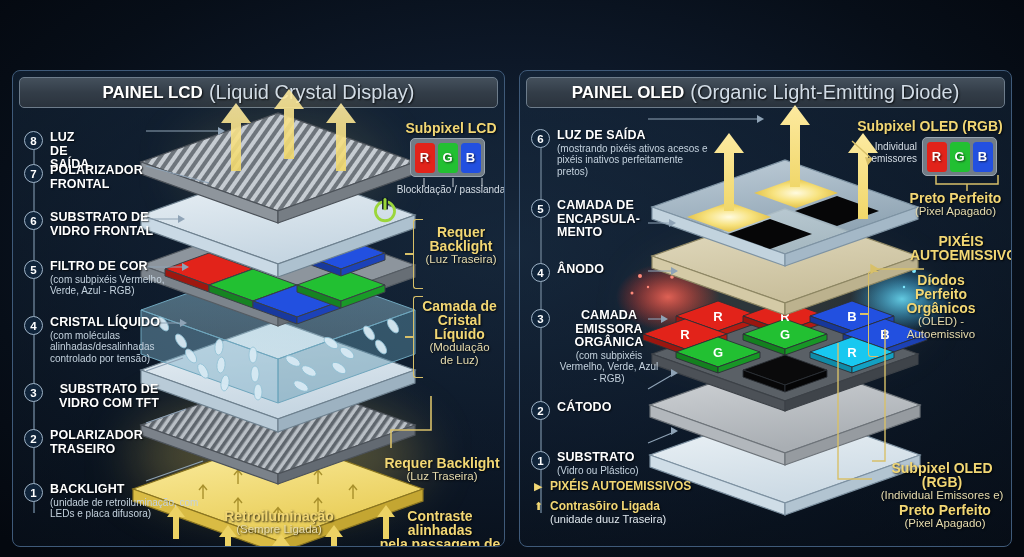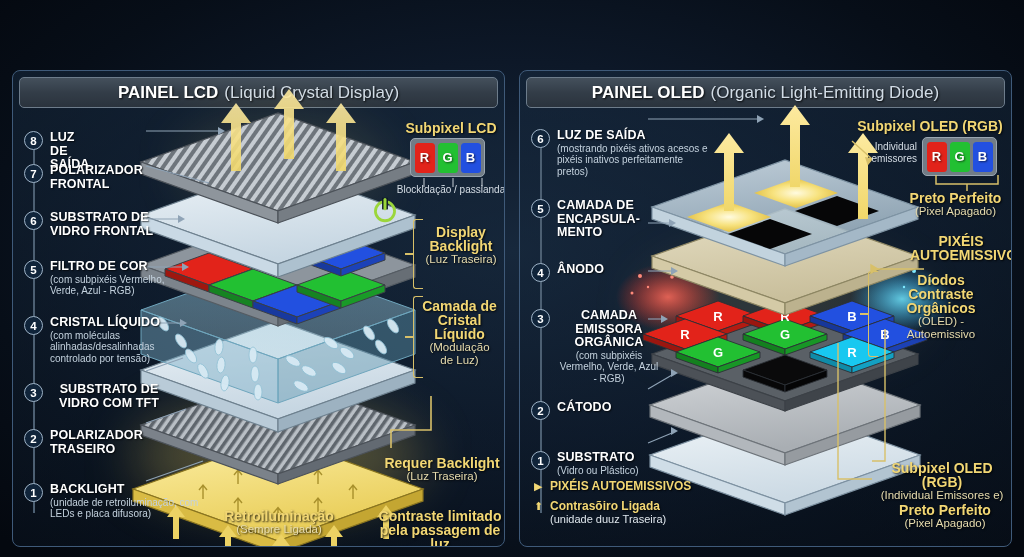--- a/index.html
+++ b/index.html
@@ -38,21 +38,21 @@
   }
   .panel.left { left: 12px; }
   .panel.right { left: 519px; }
   .panel-head {
     position: absolute; left: 6px; top: 6px; right: 6px; height: 31px;
     background: linear-gradient(180deg, #44505c 0%, #333d48 50%, #2a333d 100%);
     border: 1px solid #6d7c8b; border-radius: 5px;
     display: flex; align-items: center; justify-content: center;
   }
   .panel-head .hmain { color:#fff; font-size:17px; font-weight:bold; text-shadow:1px 1px 2px rgba(0,0,0,.8); }
-  .panel-head .hsub  { color:#d2dce6; font-size:17px; margin-left:6px; text-shadow:1px 1px 2px rgba(0,0,0,.8); }
+  .panel-head .hsub  { color:#d2dce6; font-size:20px; margin-left:6px; text-shadow:1px 1px 2px rgba(0,0,0,.8); }
 
   
   .stack-glow { position:absolute; border-radius:50%; filter: blur(26px); pointer-events:none; }
 
   
   .rail { position: absolute; width: 1.5px; background: #4d6073; }
   .numitem { position: absolute; }
   .badge {
     position:absolute; left:0; top:0; width:19px; height:19px; border-radius:50%;
     border:1.5px solid #9fb4c8; background:#10243a;
@@ -360,21 +360,21 @@
           <path d="M72,0 L72,9"></path>
       </g>
     </svg>
     <div class="ann" style="left:382px; top:113px; width:112px;">
       <span class="wsm">BlockIdação / passianda</span>
     </div>
 
     <div class="bracket" style="left:400px; top:148px; width:10px; height:70px;"></div>
     <div class="ybar" style="left:392px; top:182px; width:9px; height:1.6px;"></div>
     <div class="ann" style="left:404px; top:154px; width:88px;">
-      <span class="y">Display</span>
+      <span class="y">Requer</span>
       <span class="y">Backlight</span>
       <span class="yl">(Luz Traseira)</span>
     </div>
 
     <div class="bracket" style="left:400px; top:225px; width:10px; height:82px;"></div>
     <div class="ybar" style="left:392px; top:265px; width:9px; height:1.6px;"></div>
     <div class="ann" style="left:400px; top:228px; width:93px;">
       <span class="y">Camada de</span>
       <span class="y">Cristal Líquido</span>
       <span class="yl">(Modulação</span>
@@ -387,21 +387,21 @@
         <path d="M48,8 L48,0"></path>
       </g>
     </svg>
 
     <div class="ann" style="left:370px; top:385px; width:118px;">
       <span class="y">Requer Backlight</span>
       <span class="yl">(Luz Traseira)</span>
     </div>
 
     <div class="ann" style="left:364px; top:438px; width:126px;">
-      <span class="y">Contraste limitado</span>
+      <span class="y">Contraste alinhadas</span>
       <span class="y">pela passagem de luz</span>
     </div>
 
     <div class="ann" style="left:196px; top:438px; width:140px;">
       <span class="y">Retroiluminação</span>
       <span class="yl">(Sempre Ligada)</span>
     </div>
   </div>
 
   <div class="panel right">
@@ -673,21 +673,21 @@
 
     <div class="ann" style="left:390px; top:163px; width:102px;">
       <span class="y">PIXÉIS</span>
       <span class="y">AUTOEMISSIVOS</span>
     </div>
 
     <div class="bracket" style="left:348px; top:200px; width:10px; height:86px;"></div>
     <div class="ybar" style="left:340px; top:242px; width:9px; height:1.6px;"></div>
     <div class="ann" style="left:358px; top:202px; width:126px;">
       <span class="y">Díodos</span>
-      <span class="y">Contraste</span>
+      <span class="y">Perfeito</span>
       <span class="y">Orgânicos</span>
       <span class="yl">(OLED) -</span>
       <span class="yl">Autoemissivo</span>
     </div>
 
     <div class="ann" style="left:352px; top:390px; width:140px;">
       <span class="y">Subpixel OLED (RGB)</span>
       <span class="yl">(Individual Emissores e)</span>
     </div>
 

